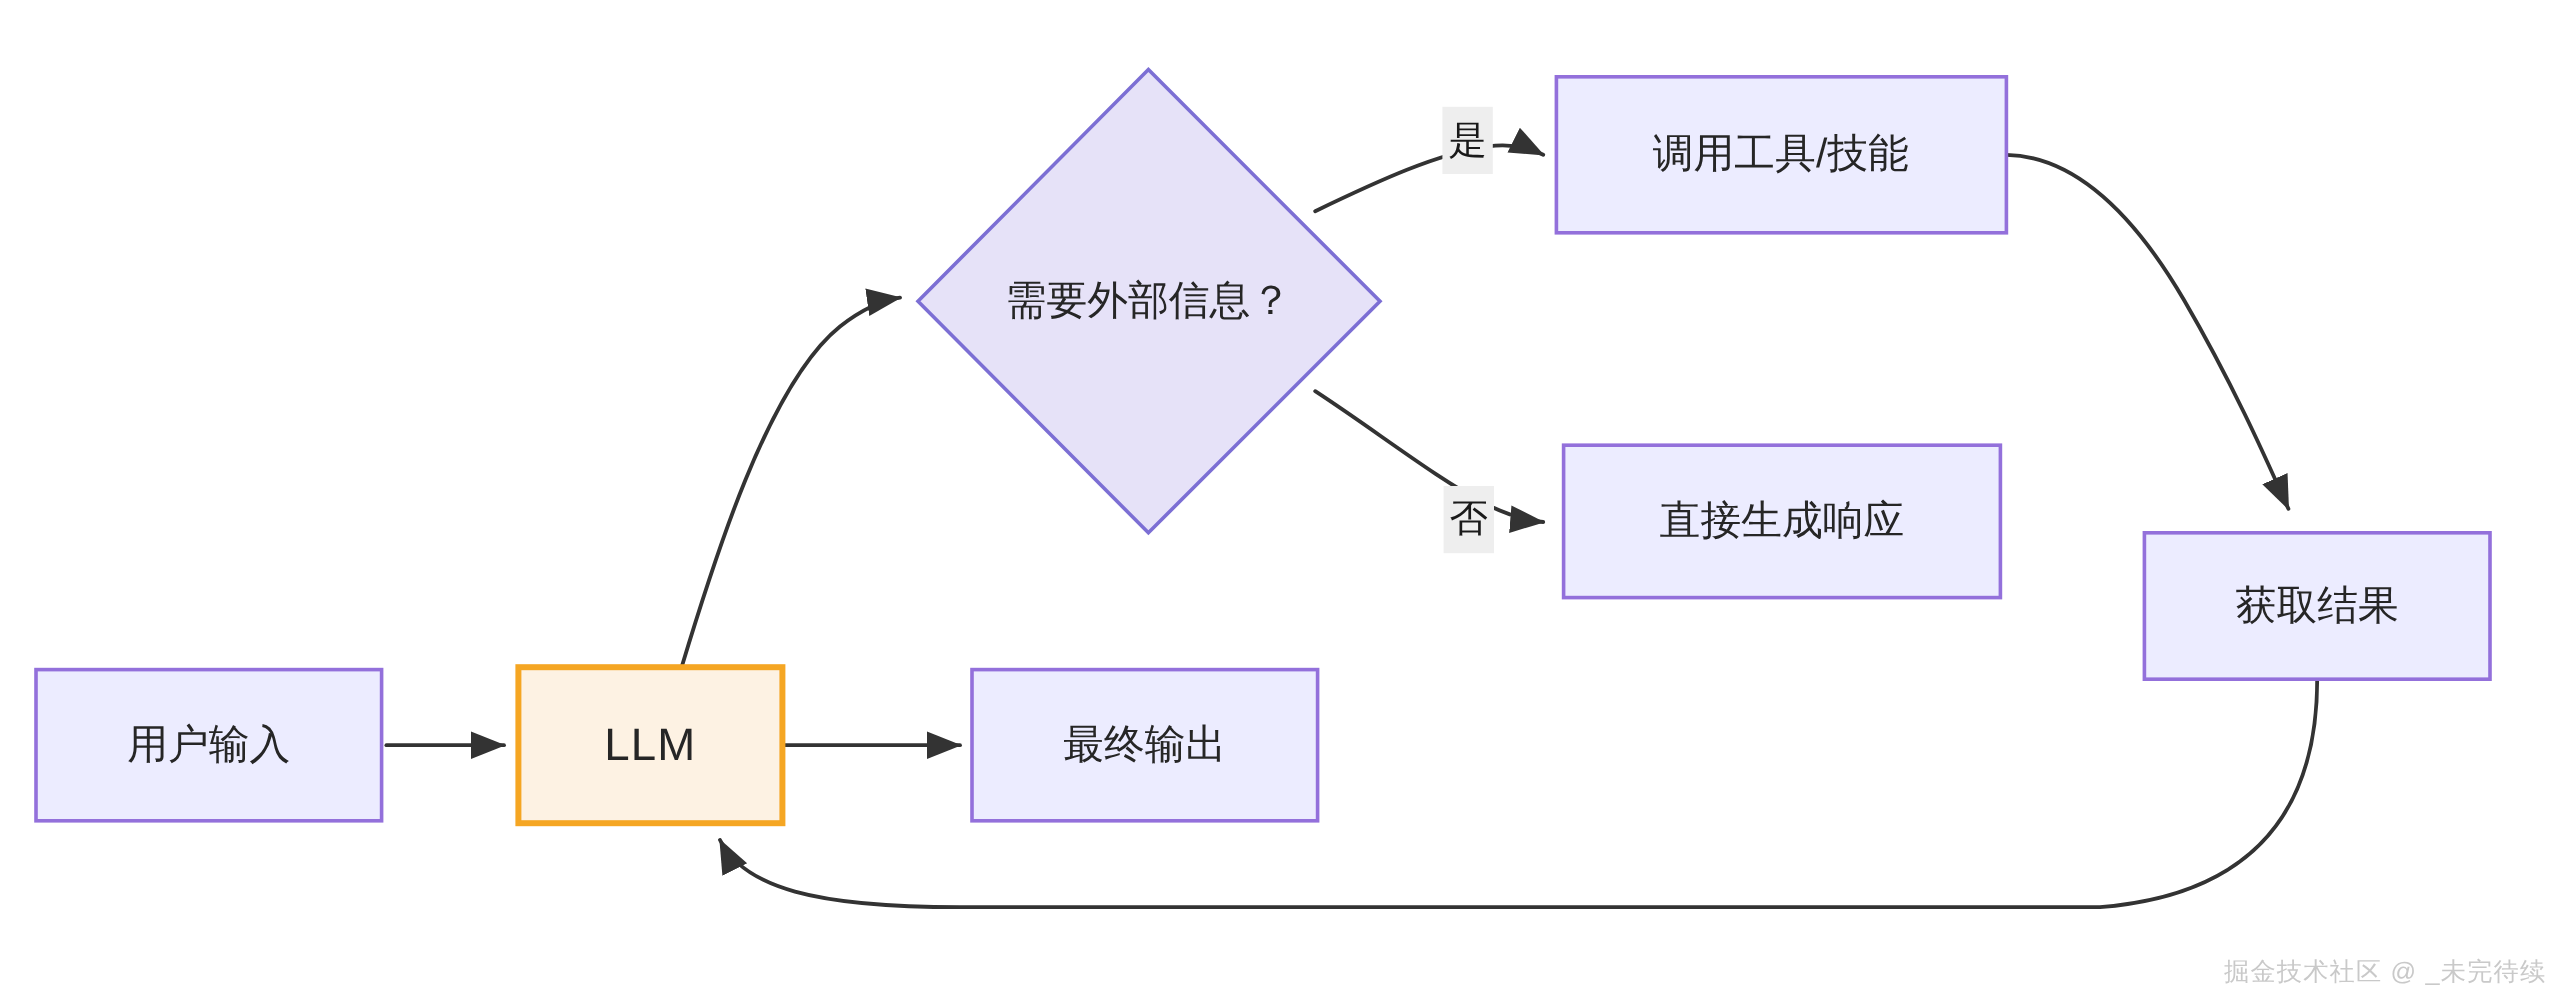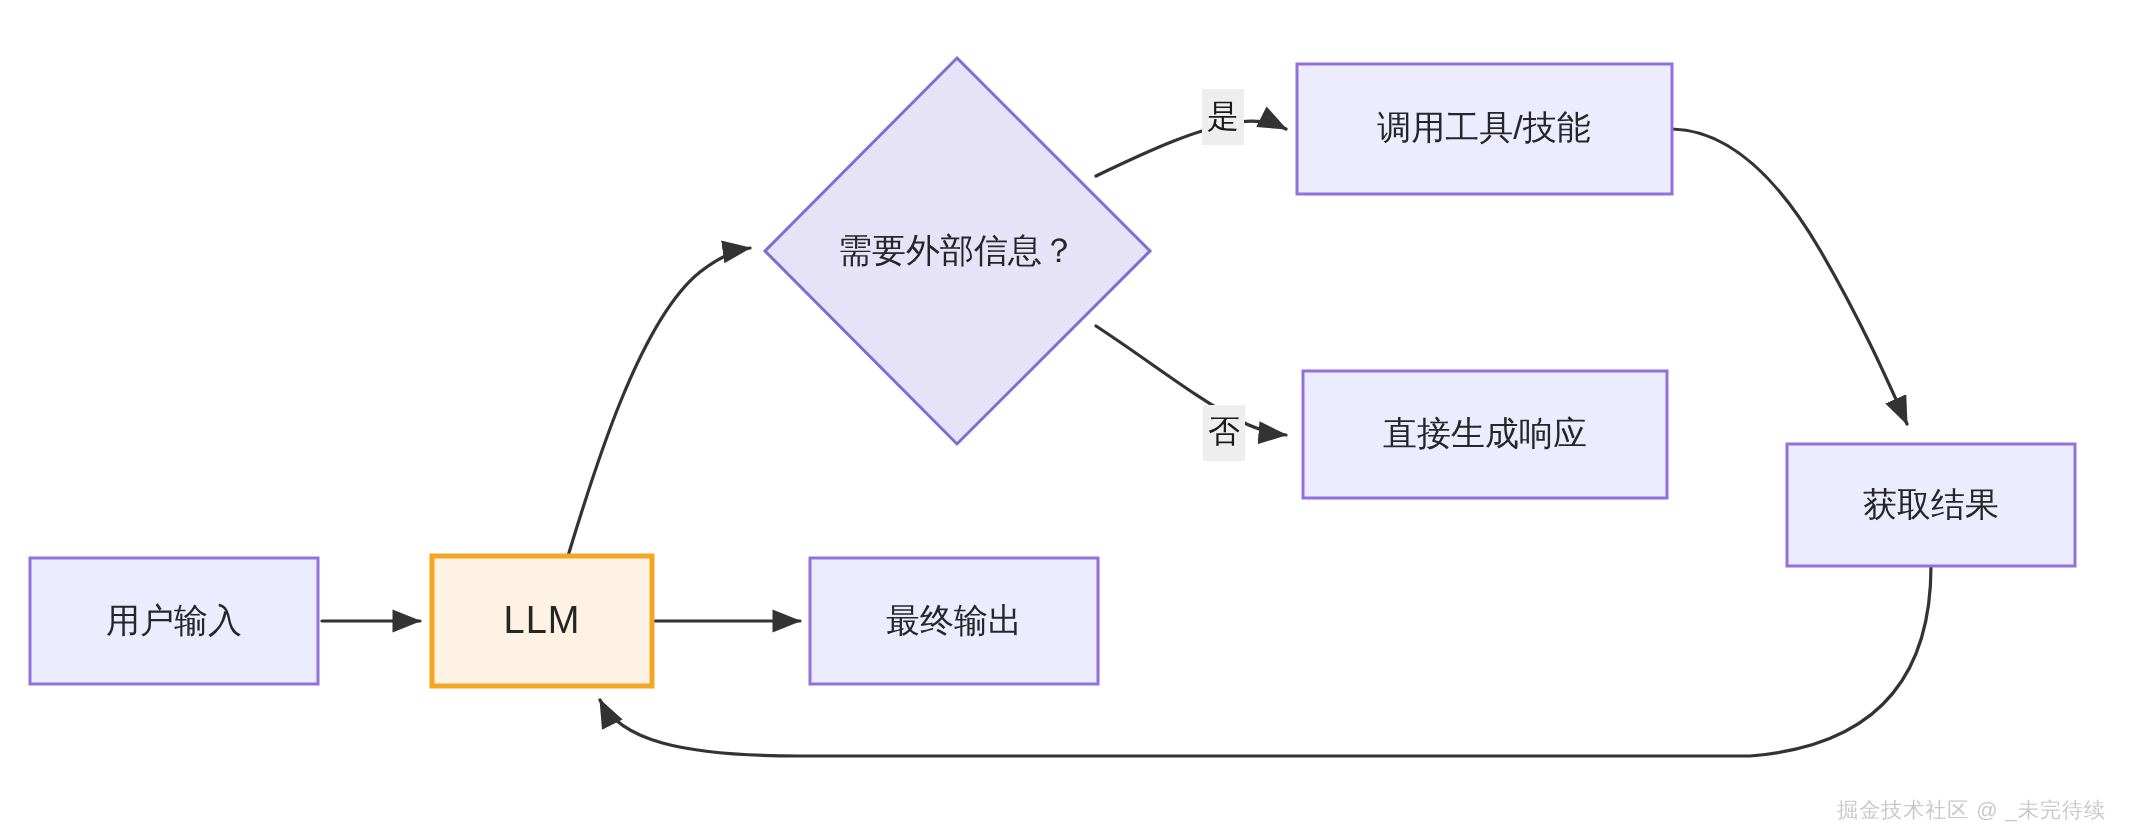--- a/index.html
+++ b/index.html
@@ -63,21 +63,21 @@
   }
   .edge-label {
     font-family: "Liberation Sans", "DejaVu Sans", sans-serif;
     font-size: 32px;
     fill: #1a1a1a;
     text-anchor: middle;
     dominant-baseline: middle;
   }
   .watermark {
     position: absolute;
-    right: 36px;
+    right: 20px;
     bottom: 14px;
     font-family: "Liberation Sans", "DejaVu Sans", sans-serif;
     font-size: 21px;
     color: #c9c9c9;
     letter-spacing: 1px;
     white-space: nowrap;
     user-select: none;
   }
 </style>
 </head>

